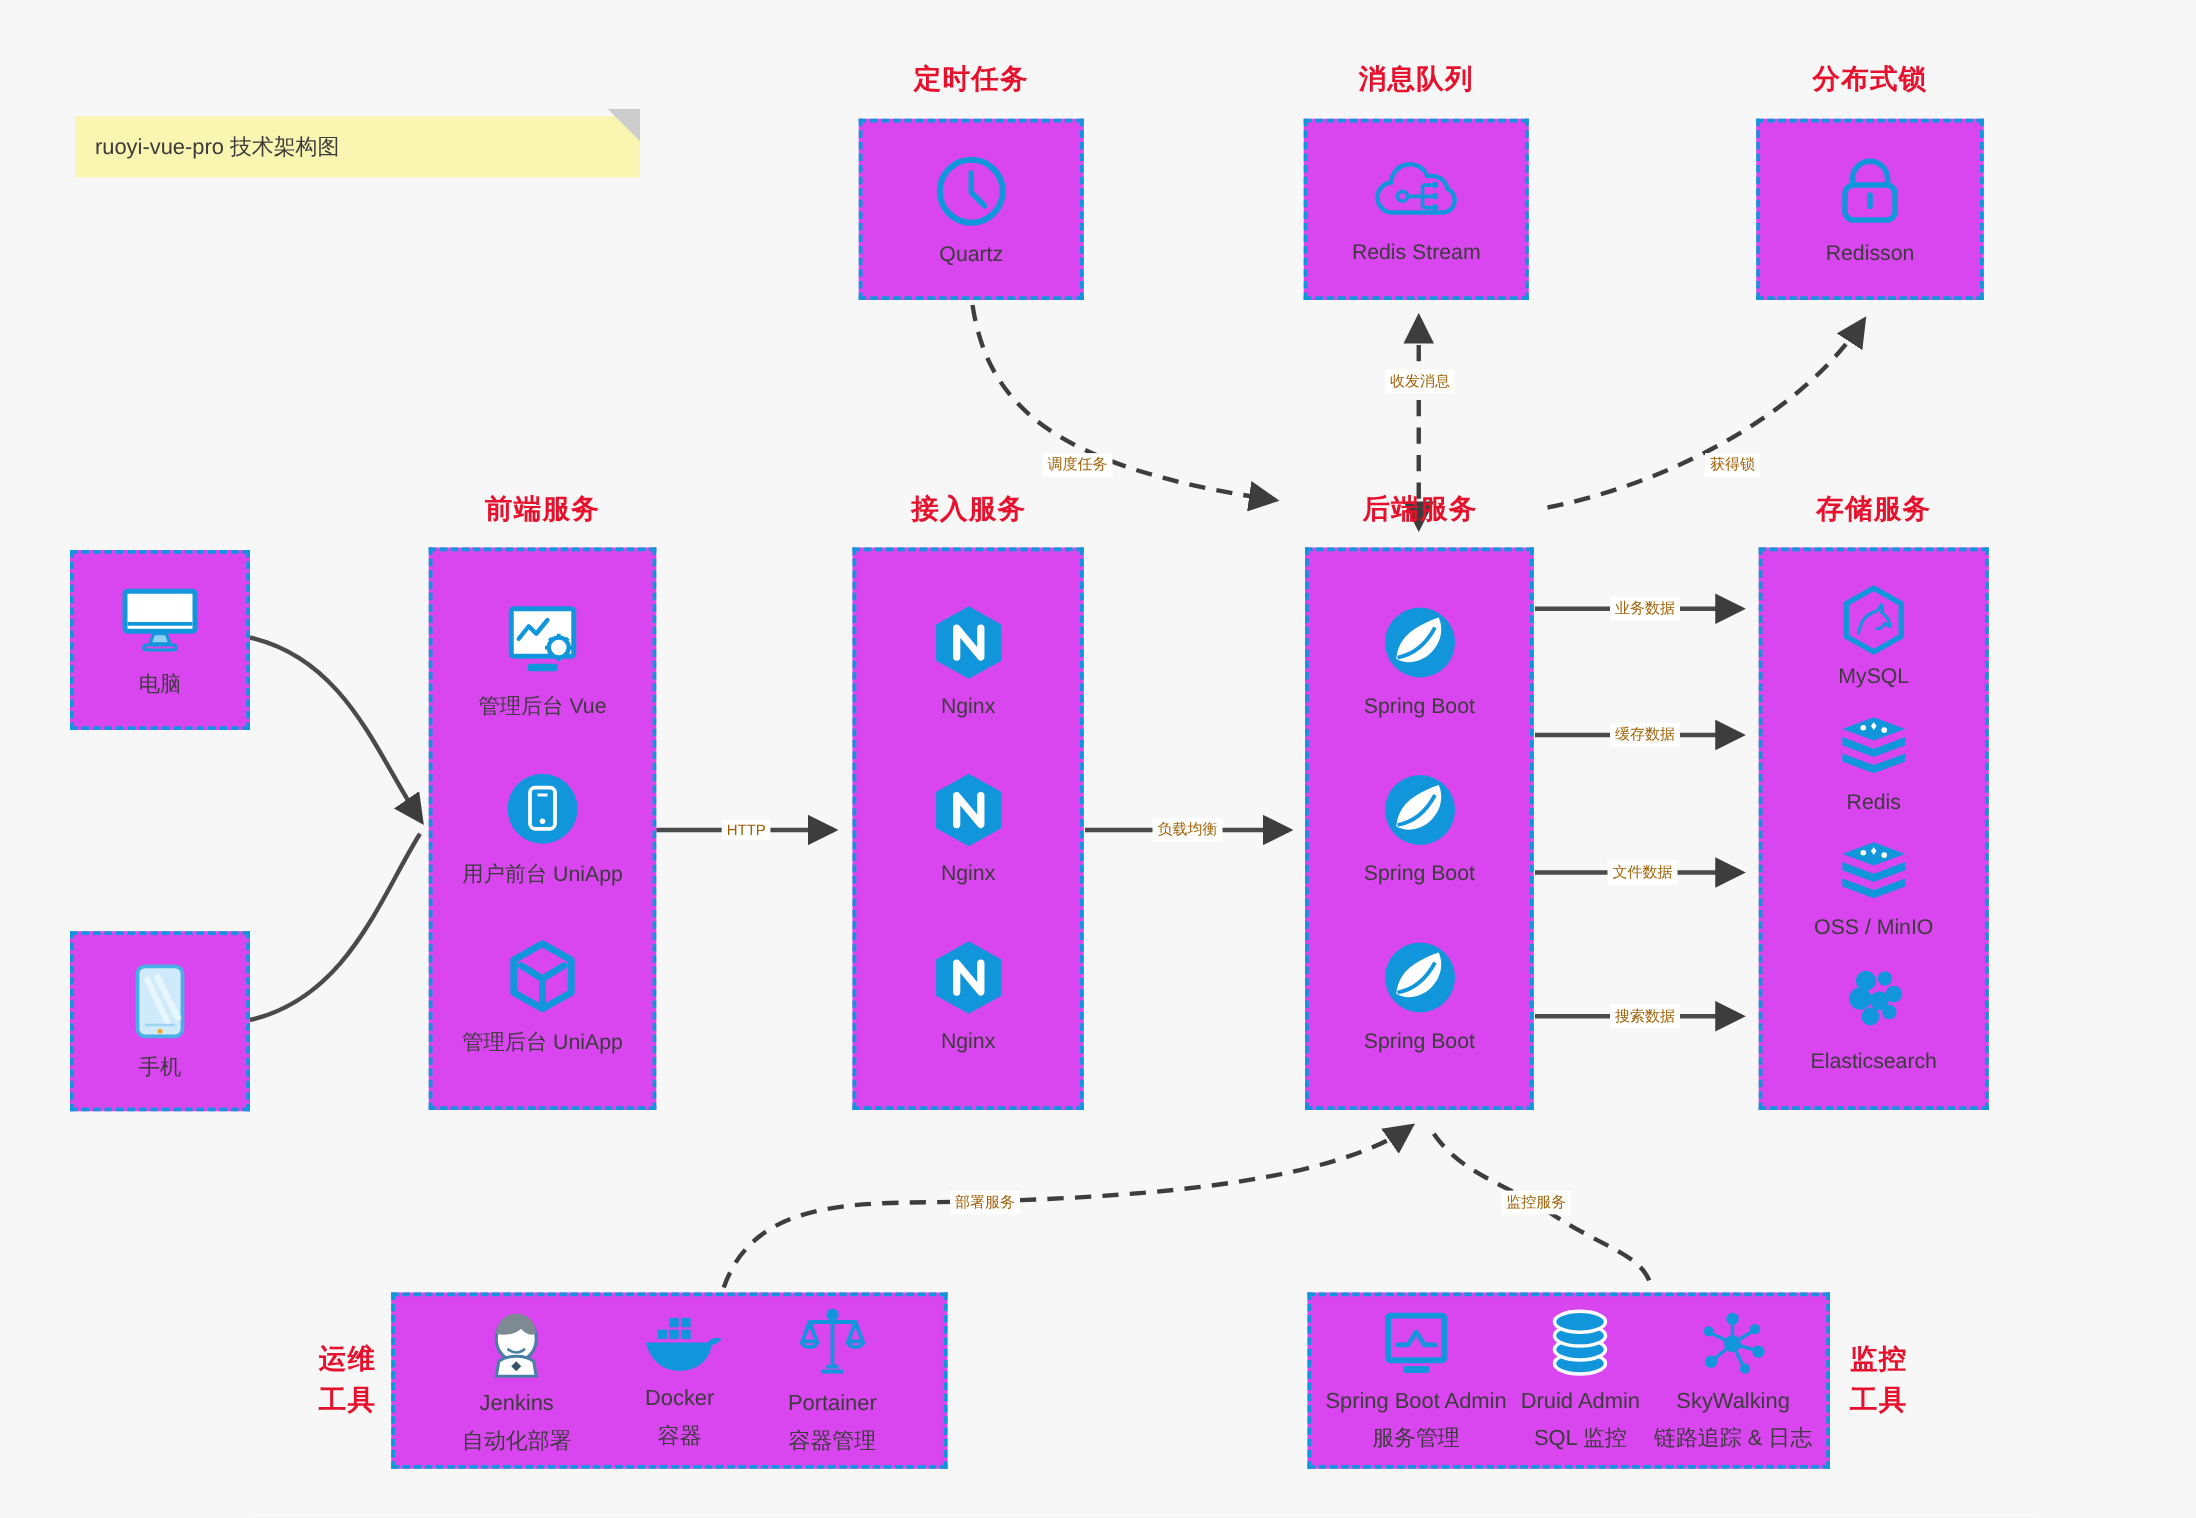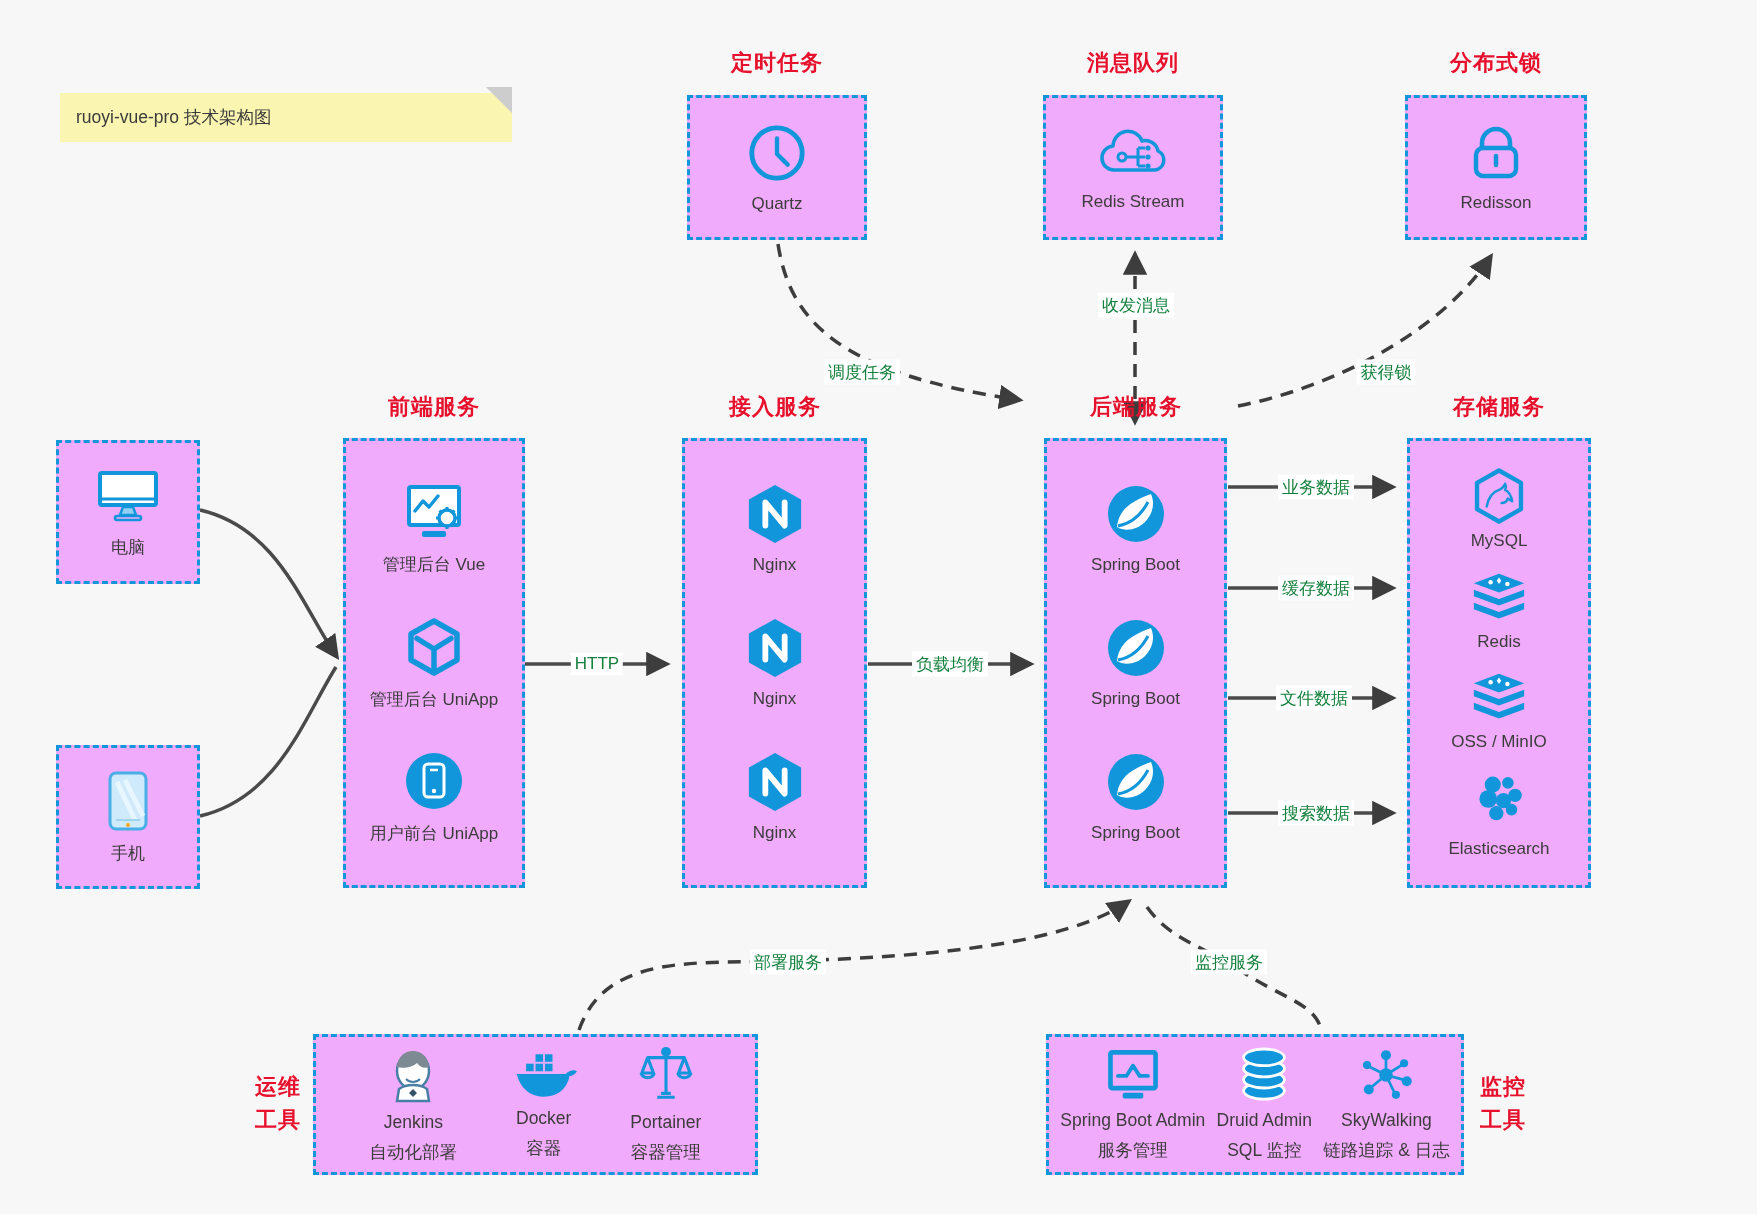--- a/index.html
+++ b/index.html
@@ -1,29 +1,29 @@
 <!DOCTYPE html>
 <html><head>
 <meta charset="utf-8">
 <style>
   html,body{margin:0;padding:0;background:#e9e9e9;}
   .canvas{position:relative;width:1757px;height:1214px;background:#f7f7f7;overflow:hidden;
           font-family:"Liberation Sans","DejaVu Sans",sans-serif;color:#3a3a3a;}
   .wires{position:absolute;left:0;top:0;z-index:1;pointer-events:none;}
   .solid{stroke:#4a4a4a;stroke-width:3.5;fill:none;}
   .dash{stroke:#3d3d3d;stroke-width:3.5;fill:none;stroke-dasharray:13 9;}
-  .dbox{position:absolute;border:3px dashed #1296db;background:#f0abfc;z-index:2;box-sizing:border-box;
+  .dbox{position:absolute;border:3px dashed #1296db;background:#d946ef;z-index:2;box-sizing:border-box;
         display:flex;flex-direction:column;align-items:center;justify-content:space-evenly;}
   .rowbox{flex-direction:row;}
   .gtitle{position:absolute;z-index:3;color:#e8112d;font-weight:bold;font-size:22px;text-align:center;letter-spacing:1px;}
   .vtitle{line-height:33px;}
   .stack{display:flex;flex-direction:column;align-items:center;gap:10px;}
   .ilabel{font-size:17px;color:#3c3c3c;white-space:nowrap;}
   .iname{font-size:17.5px;color:#3c3c3c;text-align:center;line-height:26px;white-space:nowrap;}
-  .elabel{position:absolute;z-index:3;background:#fff;padding:1px 4px;font-size:17px;color:#15803d;
+  .elabel{position:absolute;z-index:3;background:#fff;padding:1px 4px;font-size:12px;color:#a16207;
           white-space:nowrap;transform:translate(-50%,-50%);}
   .note{position:absolute;left:60px;top:93px;width:452px;z-index:3;background:#faf5b1;
         padding:11px 16px 12px 16px;box-sizing:border-box;font-size:17.5px;line-height:26px;color:#3b3b3b;}
   .note .fold{position:absolute;right:0;top:-6px;}
   
   .b-quartz{left:687px;top:95px;width:180px;height:145px;}
   .b-mq{left:1043px;top:95px;width:180px;height:145px;}
   .b-lock{left:1405px;top:95px;width:182px;height:145px;}
   .t-quartz{left:677px;top:48px;width:200px;}
   .t-mq{left:1033px;top:48px;width:200px;}
@@ -166,36 +166,36 @@
             <path d="M46 26 v4 M46 44 v4 M35 37 h4 M53 37 h4 M38.5 29.5 l3 3 M50.5 41.5 l3 3 M53.5 29.5 l-3 3 M41.5 41.5 l-3 3"></path>
           </g>
           <rect x="21" y="50" width="24" height="6" rx="2" fill="#1296db"></rect>
         </svg>
       </span>
       <span class="ilabel">管理后台 Vue</span>
     </div>
     <div class="stack">
       <span>
         <svg class="ic" width="62" height="62" viewBox="0 0 62 62">
-          <path d="M31 5 L54 18 V44 L31 57 L8 44 V18 Z" fill="none" stroke="#1296db" stroke-width="5.5" stroke-linejoin="round"></path>
-          <path d="M31 33 V52 M31 33 L14 22.5 M31 33 L48 22.5" stroke="#1296db" stroke-width="5.5" stroke-linecap="round" fill="none"></path>
-        </svg>
-      </span>
-      <span class="ilabel">管理后台 UniApp</span>
-    </div>
-    <div class="stack">
-      <span>
-        <svg class="ic" width="62" height="62" viewBox="0 0 62 62">
           <circle cx="31" cy="31" r="28" fill="#1296db"></circle>
           <rect x="21" y="14" width="20" height="33" rx="4" fill="none" stroke="#fff" stroke-width="3"></rect>
           <path d="M27 20 h8" stroke="#fff" stroke-width="2.5"></path>
           <circle cx="31" cy="41" r="2.2" fill="#fff"></circle>
         </svg>
       </span>
       <span class="ilabel">用户前台 UniApp</span>
+    </div>
+    <div class="stack">
+      <span>
+        <svg class="ic" width="62" height="62" viewBox="0 0 62 62">
+          <path d="M31 5 L54 18 V44 L31 57 L8 44 V18 Z" fill="none" stroke="#1296db" stroke-width="5.5" stroke-linejoin="round"></path>
+          <path d="M31 33 V52 M31 33 L14 22.5 M31 33 L48 22.5" stroke="#1296db" stroke-width="5.5" stroke-linecap="round" fill="none"></path>
+        </svg>
+      </span>
+      <span class="ilabel">管理后台 UniApp</span>
     </div>
   </div>
 
   <div class="dbox c-gateway">
     <div class="stack">
       <span>
         <svg class="ic" width="58" height="62" viewBox="0 0 60 64">
           <path d="M30 2 L57 17 V47 L30 62 L3 47 V17 Z" fill="#1296db"></path>
           <path d="M20 44 V20 L40 44 V20" fill="none" stroke="#fff" stroke-width="6" stroke-linecap="round" stroke-linejoin="round"></path>
         </svg>

